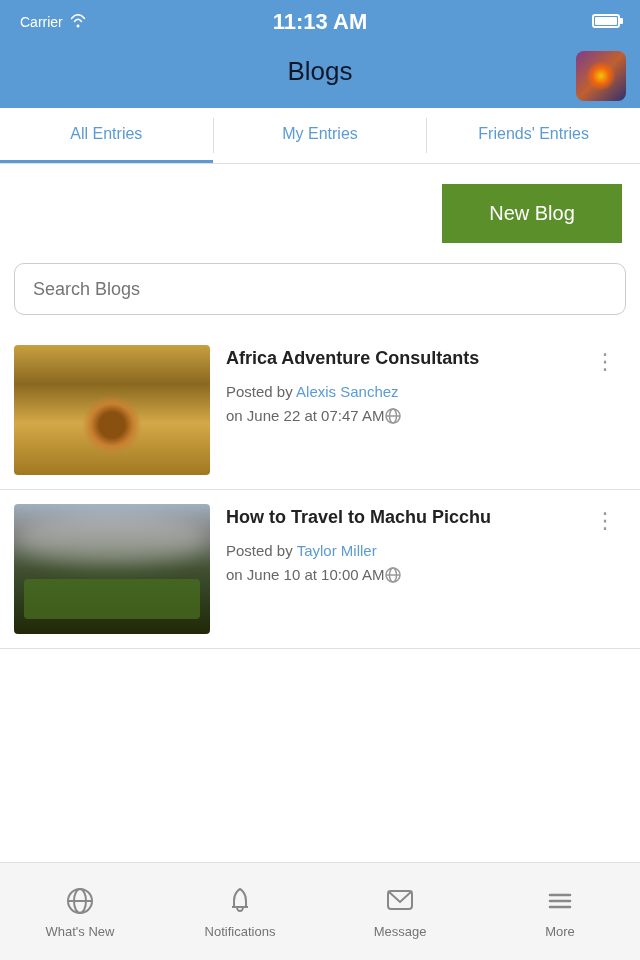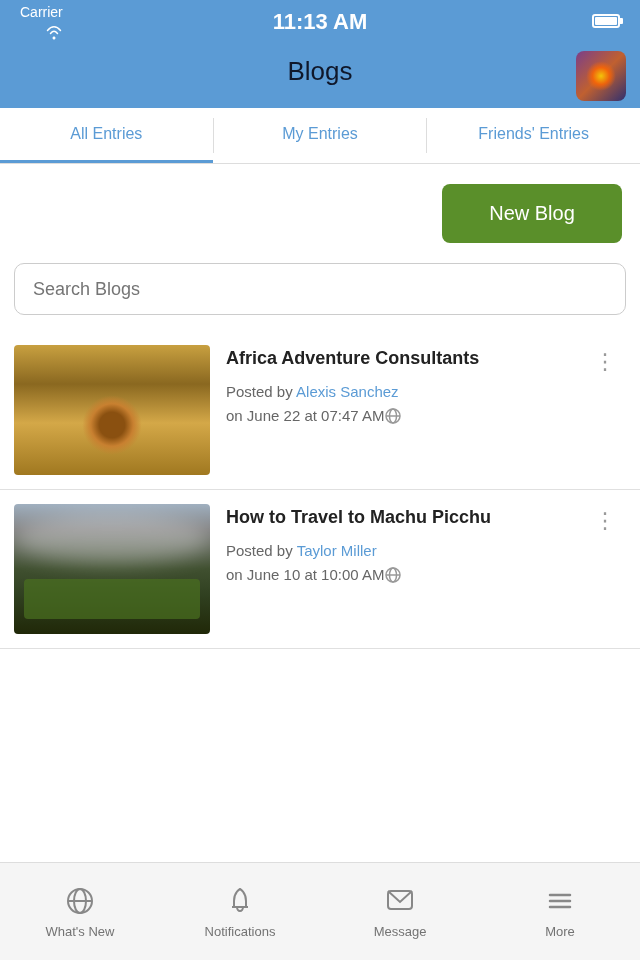--- a/index.html
+++ b/index.html
@@ -27,24 +27,23 @@
     }
     .status-bar .time {
       position: absolute;
       left: 50%;
       transform: translateX(-50%);
       font-size: 22px;
       font-weight: 600;
     }
     .status-bar .carrier {
       display: flex;
-      align-items: flex-end;
+      align-items: flex-start;
       gap: 6px;
       font-size: 14px;
-      flex-direction: column;
     }
     .battery {
       width: 28px;
       height: 14px;
       border: 2px solid #fff;
       border-radius: 3px;
       position: relative;
       display: inline-block;
     }
     .battery::after {
@@ -140,21 +139,21 @@
     
     .new-blog-area {
       padding: 20px 18px;
       display: flex;
       justify-content: flex-end;
     }
     .new-blog-btn {
       background: #5a8f2a;
       color: #fff;
       border: none;
-      border-radius: 8px;
+      border-radius: 0;
       padding: 18px 36px;
       font-size: 20px;
       font-weight: 500;
       cursor: pointer;
       min-width: 180px;
     }
 
     
     .search-area {
       padding: 0 14px 16px;

